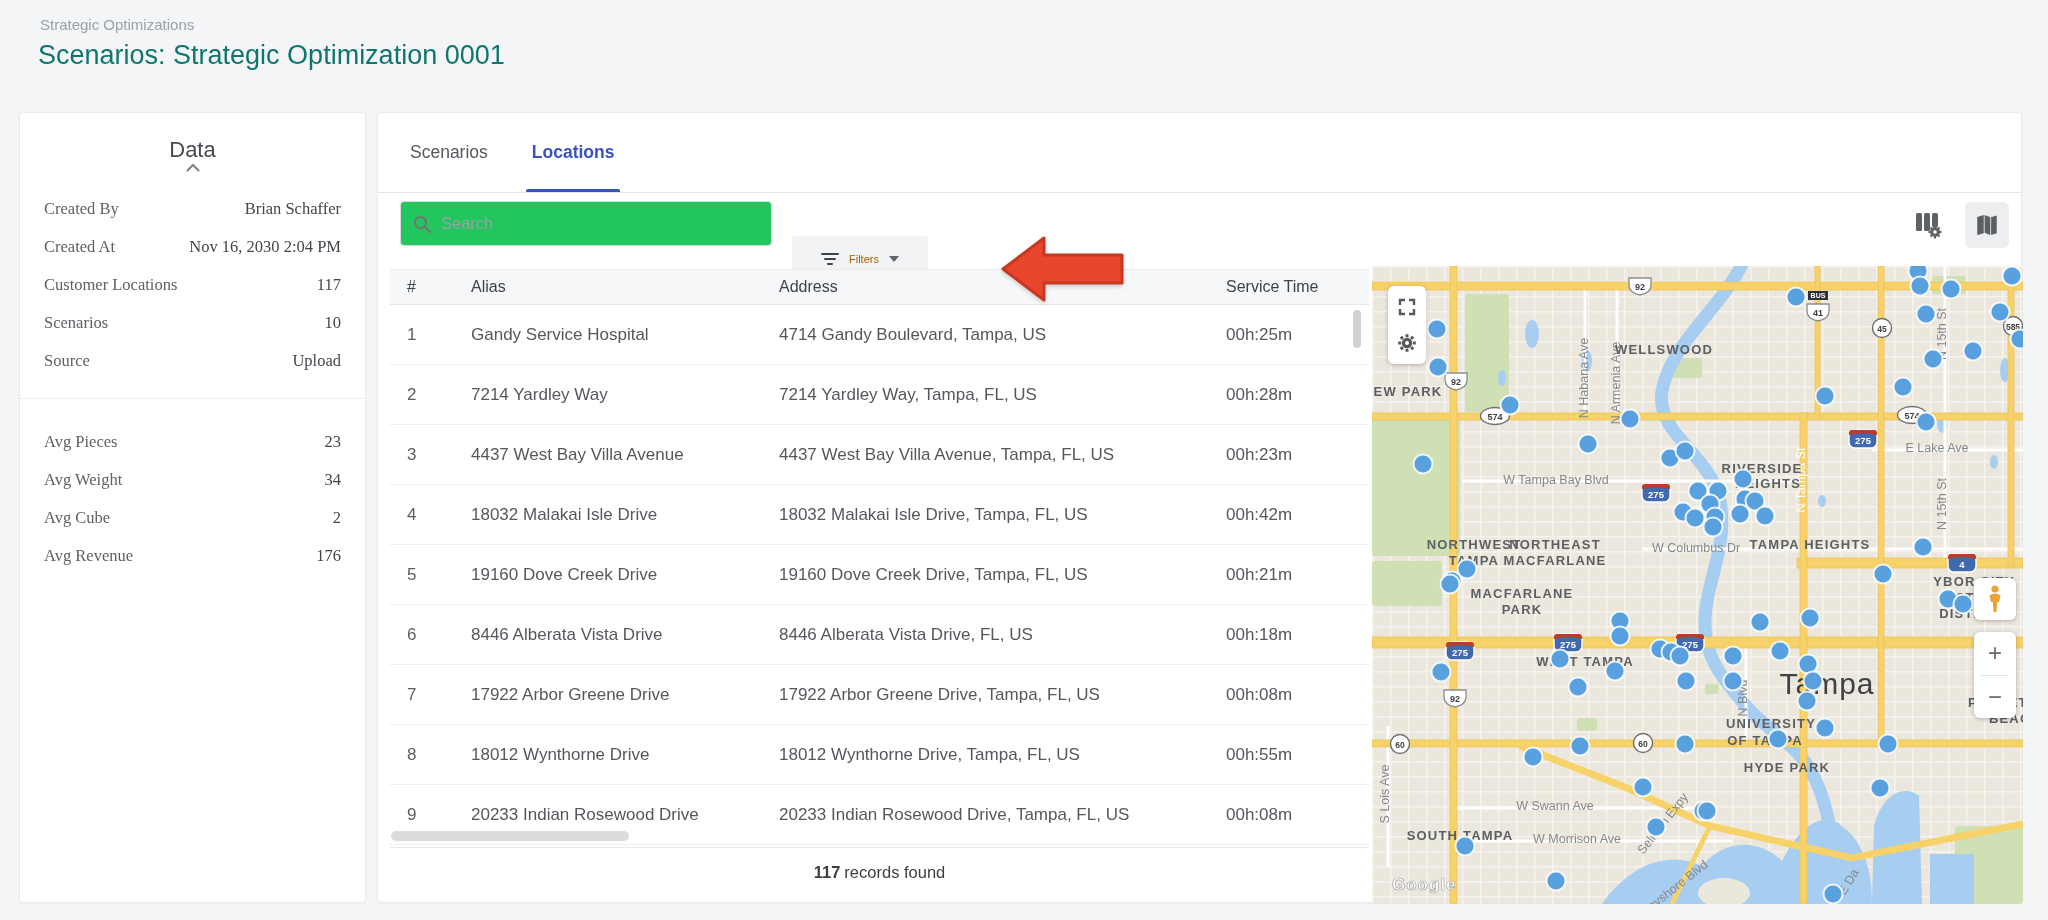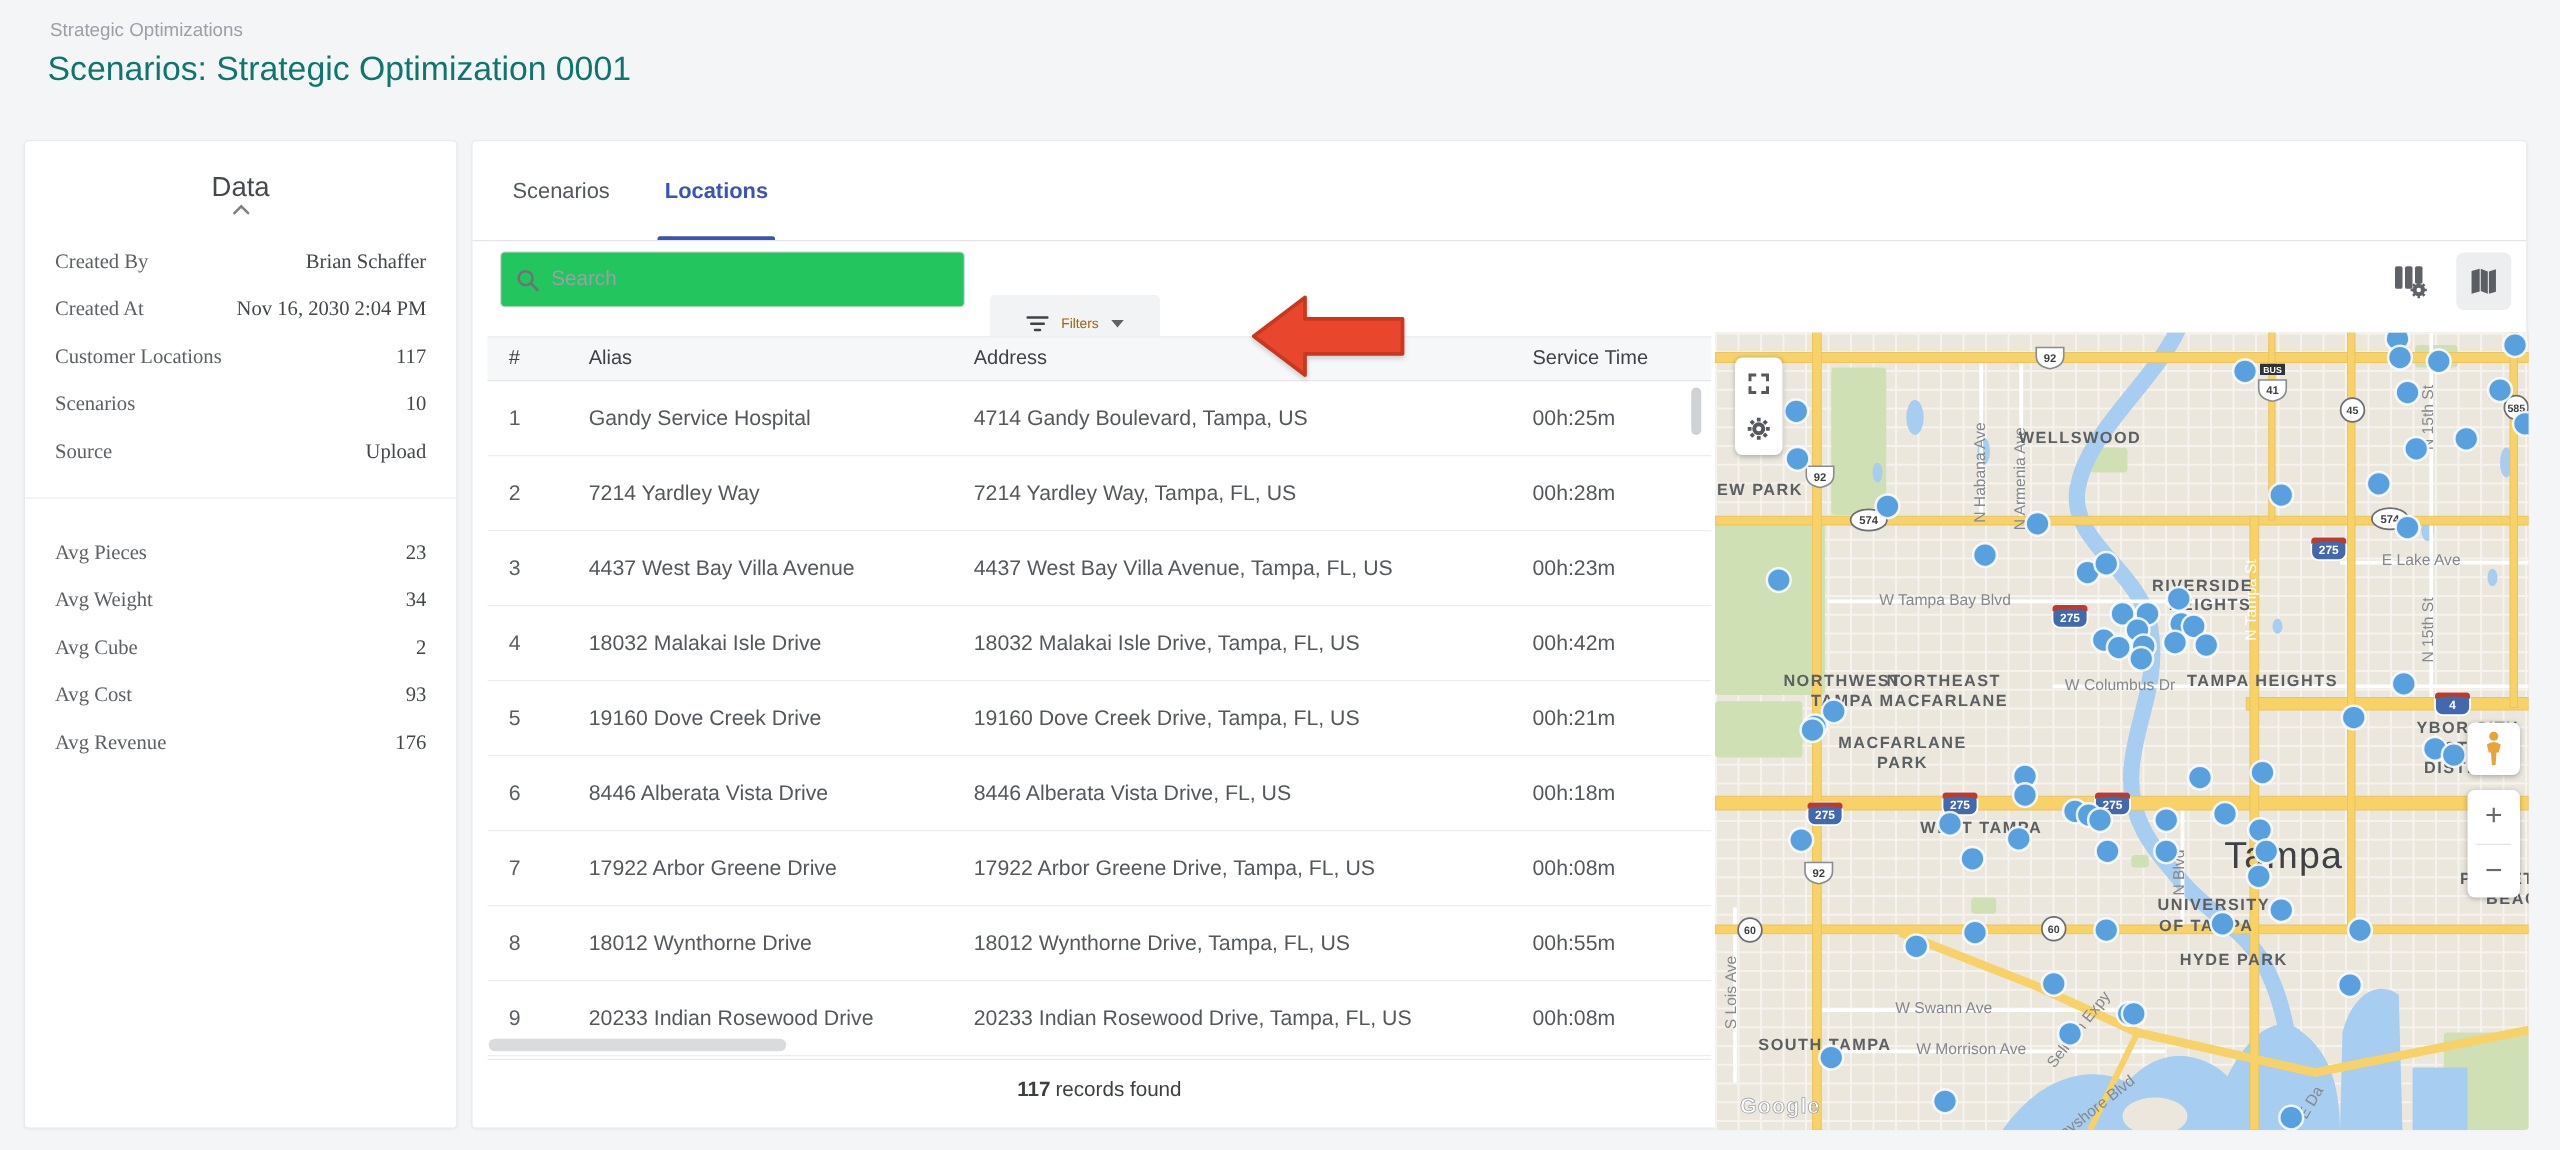--- a/index.html
+++ b/index.html
@@ -112,24 +112,20 @@
             <span class="kv-label">Avg Pieces</span>
                    <span class="kv-value">23</span>
           </div>
           <div class="kv-row">
             <span class="kv-label">Avg Weight</span>
                    <span class="kv-value">34</span>
           </div>
           <div class="kv-row">
             <span class="kv-label">Avg Cube</span>
                    <span class="kv-value">2</span>
-          </div>
-          <div class="kv-row">
-            <span class="kv-label">Avg Cost</span>
-                   <span class="kv-value">93</span>
           </div>
           <div class="kv-row">
             <span class="kv-label">Avg Revenue</span>
                    <span class="kv-value">176</span>
           </div>
         </div>
     </div>
   </div>
 
   <div class="card maincard">

